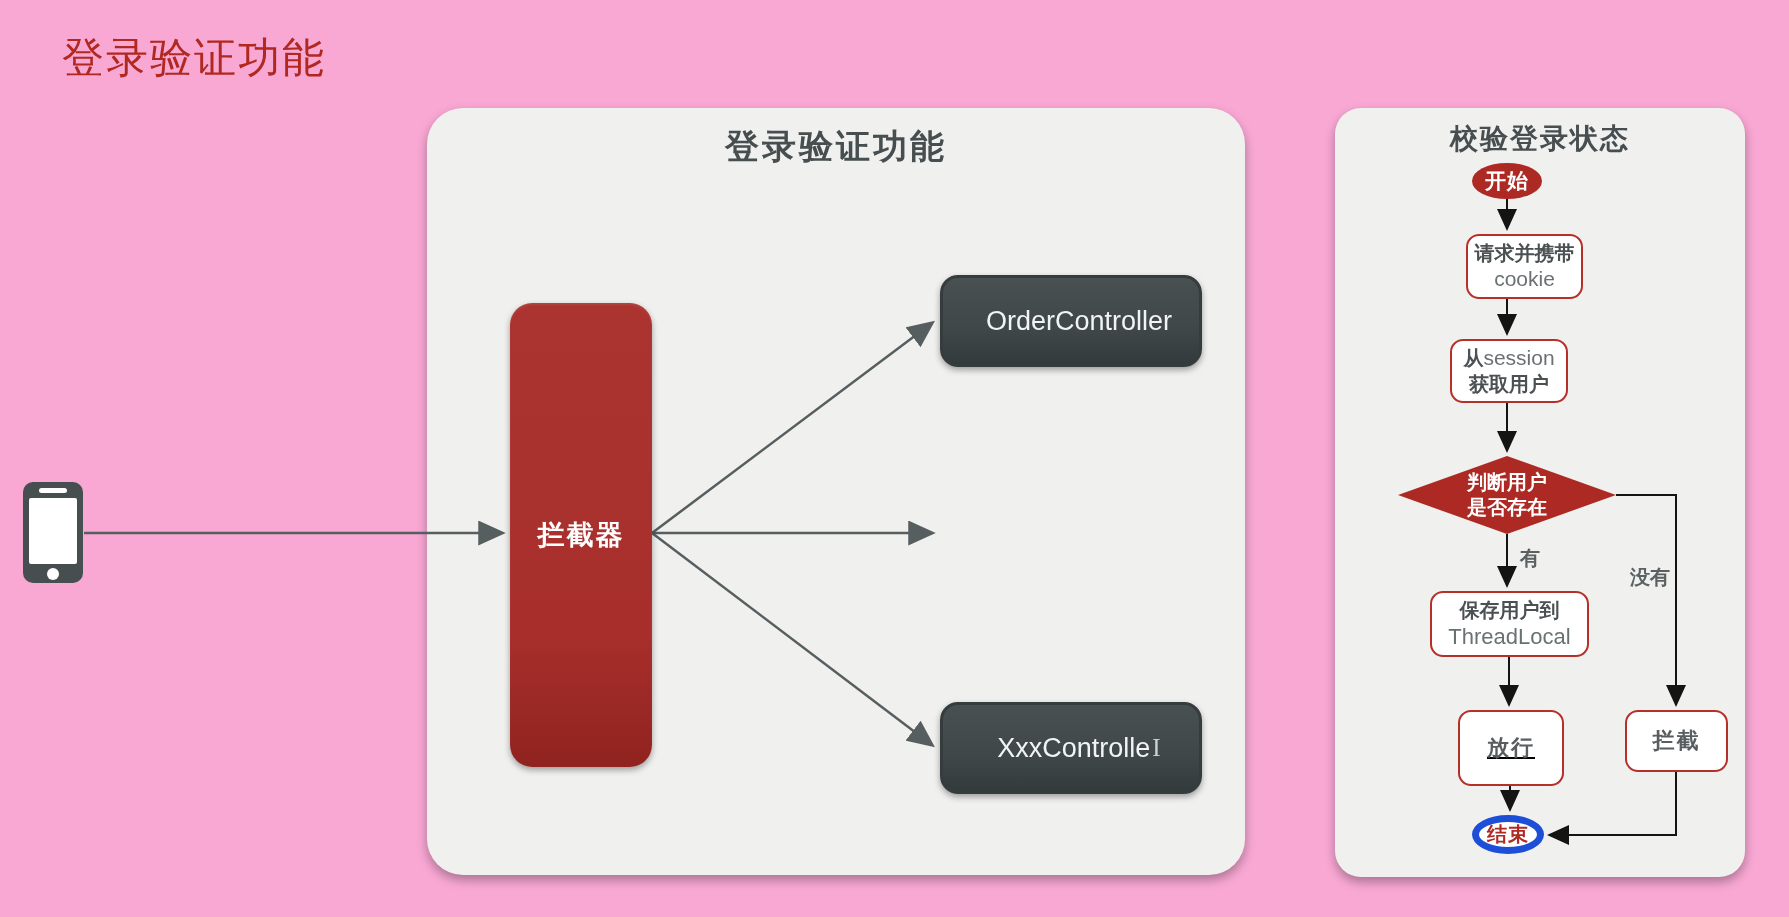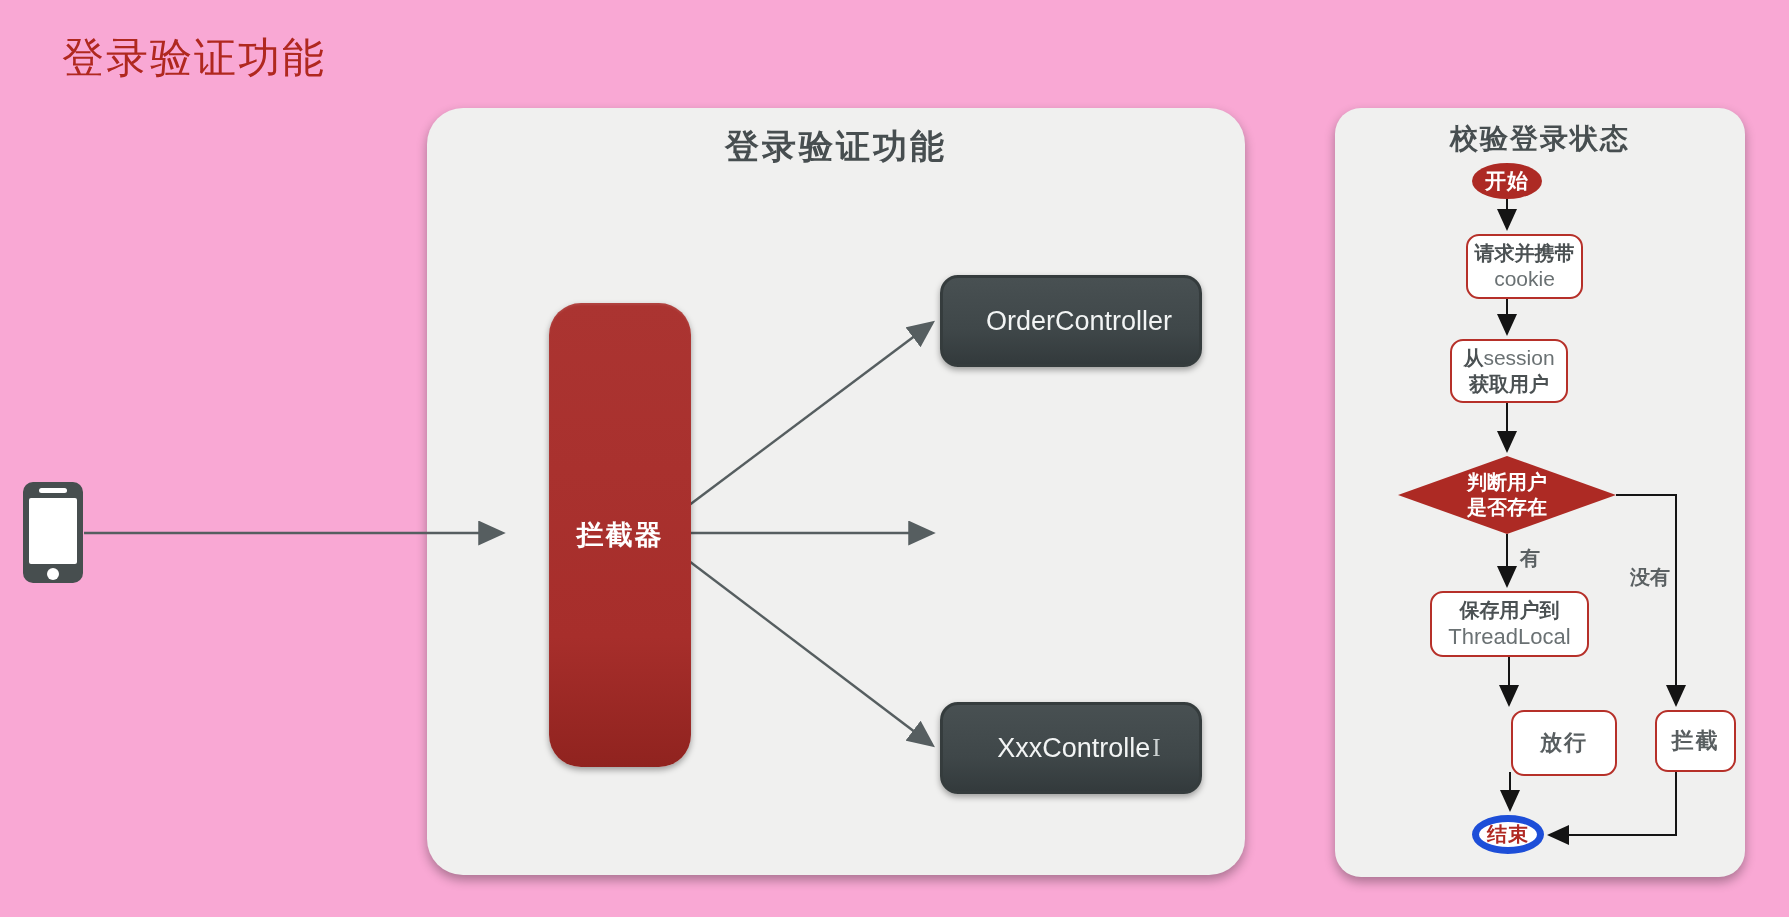--- a/index.html
+++ b/index.html
@@ -23,23 +23,22 @@
     position:absolute;left:0;width:100%;text-align:center;
     font-weight:bold;color:#474e50;white-space:nowrap;
   }
   .panel.main .panel-title{top:16px;font-size:34px;letter-spacing:3px;}
   .panel.flow .panel-title{top:12px;font-size:28px;letter-spacing:2px;}
 
   
   .interceptor{
     position:absolute;left:510px;top:303px;width:142px;height:464px;
     background:linear-gradient(180deg,#ab3431 0%,#a72e2b 72%,#90231f 100%);
-    border-radius:32px;display:flex;align-items:center;justify-content:center;
+    border-radius:22px;display:flex;align-items:center;justify-content:center;
     box-shadow:0 3px 6px rgba(0,0,0,0.35), inset 0 2px 2px rgba(255,255,255,0.08);
-    margin-left:39px;
   }
   .interceptor .label{color:#ffffff;font-weight:bold;font-size:27px;letter-spacing:2px;}
 
   
   .controller{
     position:absolute;left:940px;width:262px;height:92px;
     background:linear-gradient(180deg,#485052 0%,#3f4749 60%,#333a3c 100%);
     border:3px solid #353c3d;border-radius:18px;box-sizing:border-box;
     display:flex;align-items:center;justify-content:center;
     box-shadow:0 3px 6px rgba(0,0,0,0.35);
@@ -75,22 +74,22 @@
     position:absolute;background:#ffffff;border:2.5px solid #b63029;border-radius:13px;
     box-sizing:border-box;display:flex;flex-direction:column;align-items:center;justify-content:center;
     line-height:1.25;text-align:center;
   }
   .fbox .zh{font-weight:bold;color:#4b5153;font-size:20px;}
   .fbox .latin{color:#6a7173;font-size:21px;font-weight:normal;}
   .fbox.request{left:1452px;top:234px;width:117px;height:65px;margin-left:14px;}
   .fbox.session{left:1450px;top:339px;width:118px;height:64px;}
   .fbox.save{left:1430px;top:591px;width:159px;height:66px;}
   .fbox.save .latin{font-size:22px;}
-  .fbox.pass{left:1511px;top:710px;width:106px;height:66px;}
-  .fbox.block{left:1625px;top:710px;width:81px;height:62px;margin-left:30px;}
+  .fbox.pass{left:1458px;top:710px;width:106px;height:76px;text-decoration:underline;}
+  .fbox.block{left:1625px;top:710px;width:103px;height:62px;}
   .fbox.pass .zh,.fbox.block .zh{font-size:22px;color:#585e60;letter-spacing:2px;}
 
   .diamond{
     position:absolute;left:1398px;top:456px;width:218px;height:78px;
     background:#ad2a24;
     clip-path:polygon(50% 0%,100% 50%,50% 100%,0% 50%);
     display:flex;flex-direction:column;align-items:center;justify-content:center;
     color:#ffffff;font-weight:bold;font-size:20px;line-height:1.25;text-align:center;
   }
 

